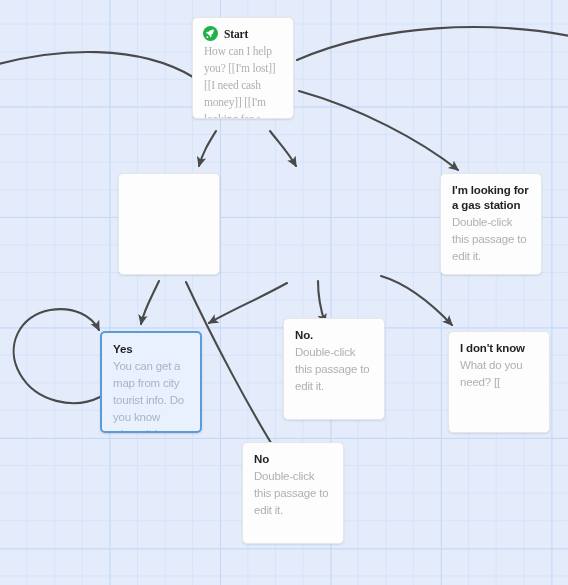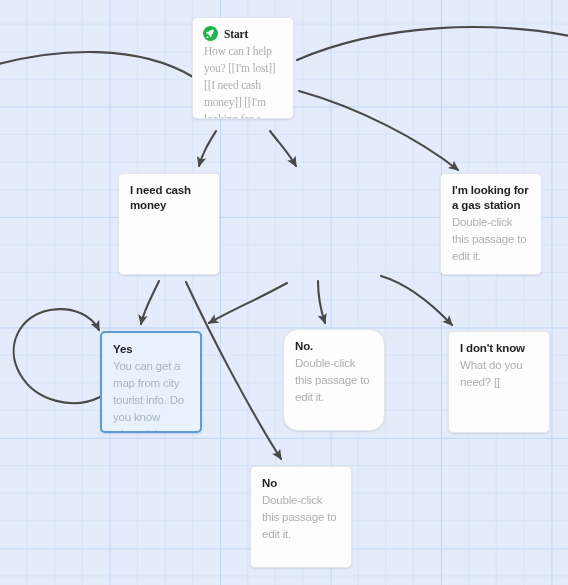--- a/index.html
+++ b/index.html
@@ -139,42 +139,41 @@
     <span class="start-icon">
       <svg width="15" height="15" viewBox="0 0 15 15">
         <path d="M10.6 3.6 C9 3.4 6.6 4.3 5.2 6.1 L4.0 5.8 L2.9 6.9 L4.6 7.7 L6.6 9.7 L7.5 11.4 L8.6 10.3 L8.3 9.1 C10.1 7.7 11 5.3 10.8 3.7 Z M4.3 9.9 C3.6 10.5 3.4 11.6 3.5 12.1 C4.0 12.2 5.0 11.9 5.6 11.2 Z" fill="#ffffff"></path>
       </svg>
     </span>
     <div class="p-title with-icon">Start</div>
     <div class="p-excerpt">How can I help you? [[I'm lost]] [[I need cash money]] [[I'm looking for a</div>
   </div>
 
   <div class="passage" style="left:118px; top:173px;">
-    <div class="p-title">I need cash money</div>
   </div>
 
 
   <div class="passage" style="left:440px; top:173px;">
     <div class="p-title">I'm looking for a gas station</div>
     <div class="p-excerpt">Double-click this passage to edit it.</div>
   </div>
 
   <div class="passage selected" style="left:100px; top:331px;">
     <div class="p-title">Yes</div>
     <div class="p-excerpt">You can get a map from city tourist info. Do you know where it is</div>
   </div>
 
-  <div class="passage" style="left:283px; top:329px;border-radius:15px;">
+  <div class="passage" style="left:283px; top:318px;">
     <div class="p-title">No.</div>
     <div class="p-excerpt">Double-click this passage to edit it.</div>
   </div>
 
   <div class="passage" style="left:448px; top:331px;">
     <div class="p-title">I don't know</div>
     <div class="p-excerpt">What do you need? [[</div>
   </div>
 
-  <div class="passage" style="left:242px; top:466px;margin-left:8px;">
+  <div class="passage" style="left:242px; top:442px;">
     <div class="p-title">No</div>
     <div class="p-excerpt">Double-click this passage to edit it.</div>
   </div>
 
 </div>
 
 </body></html>

